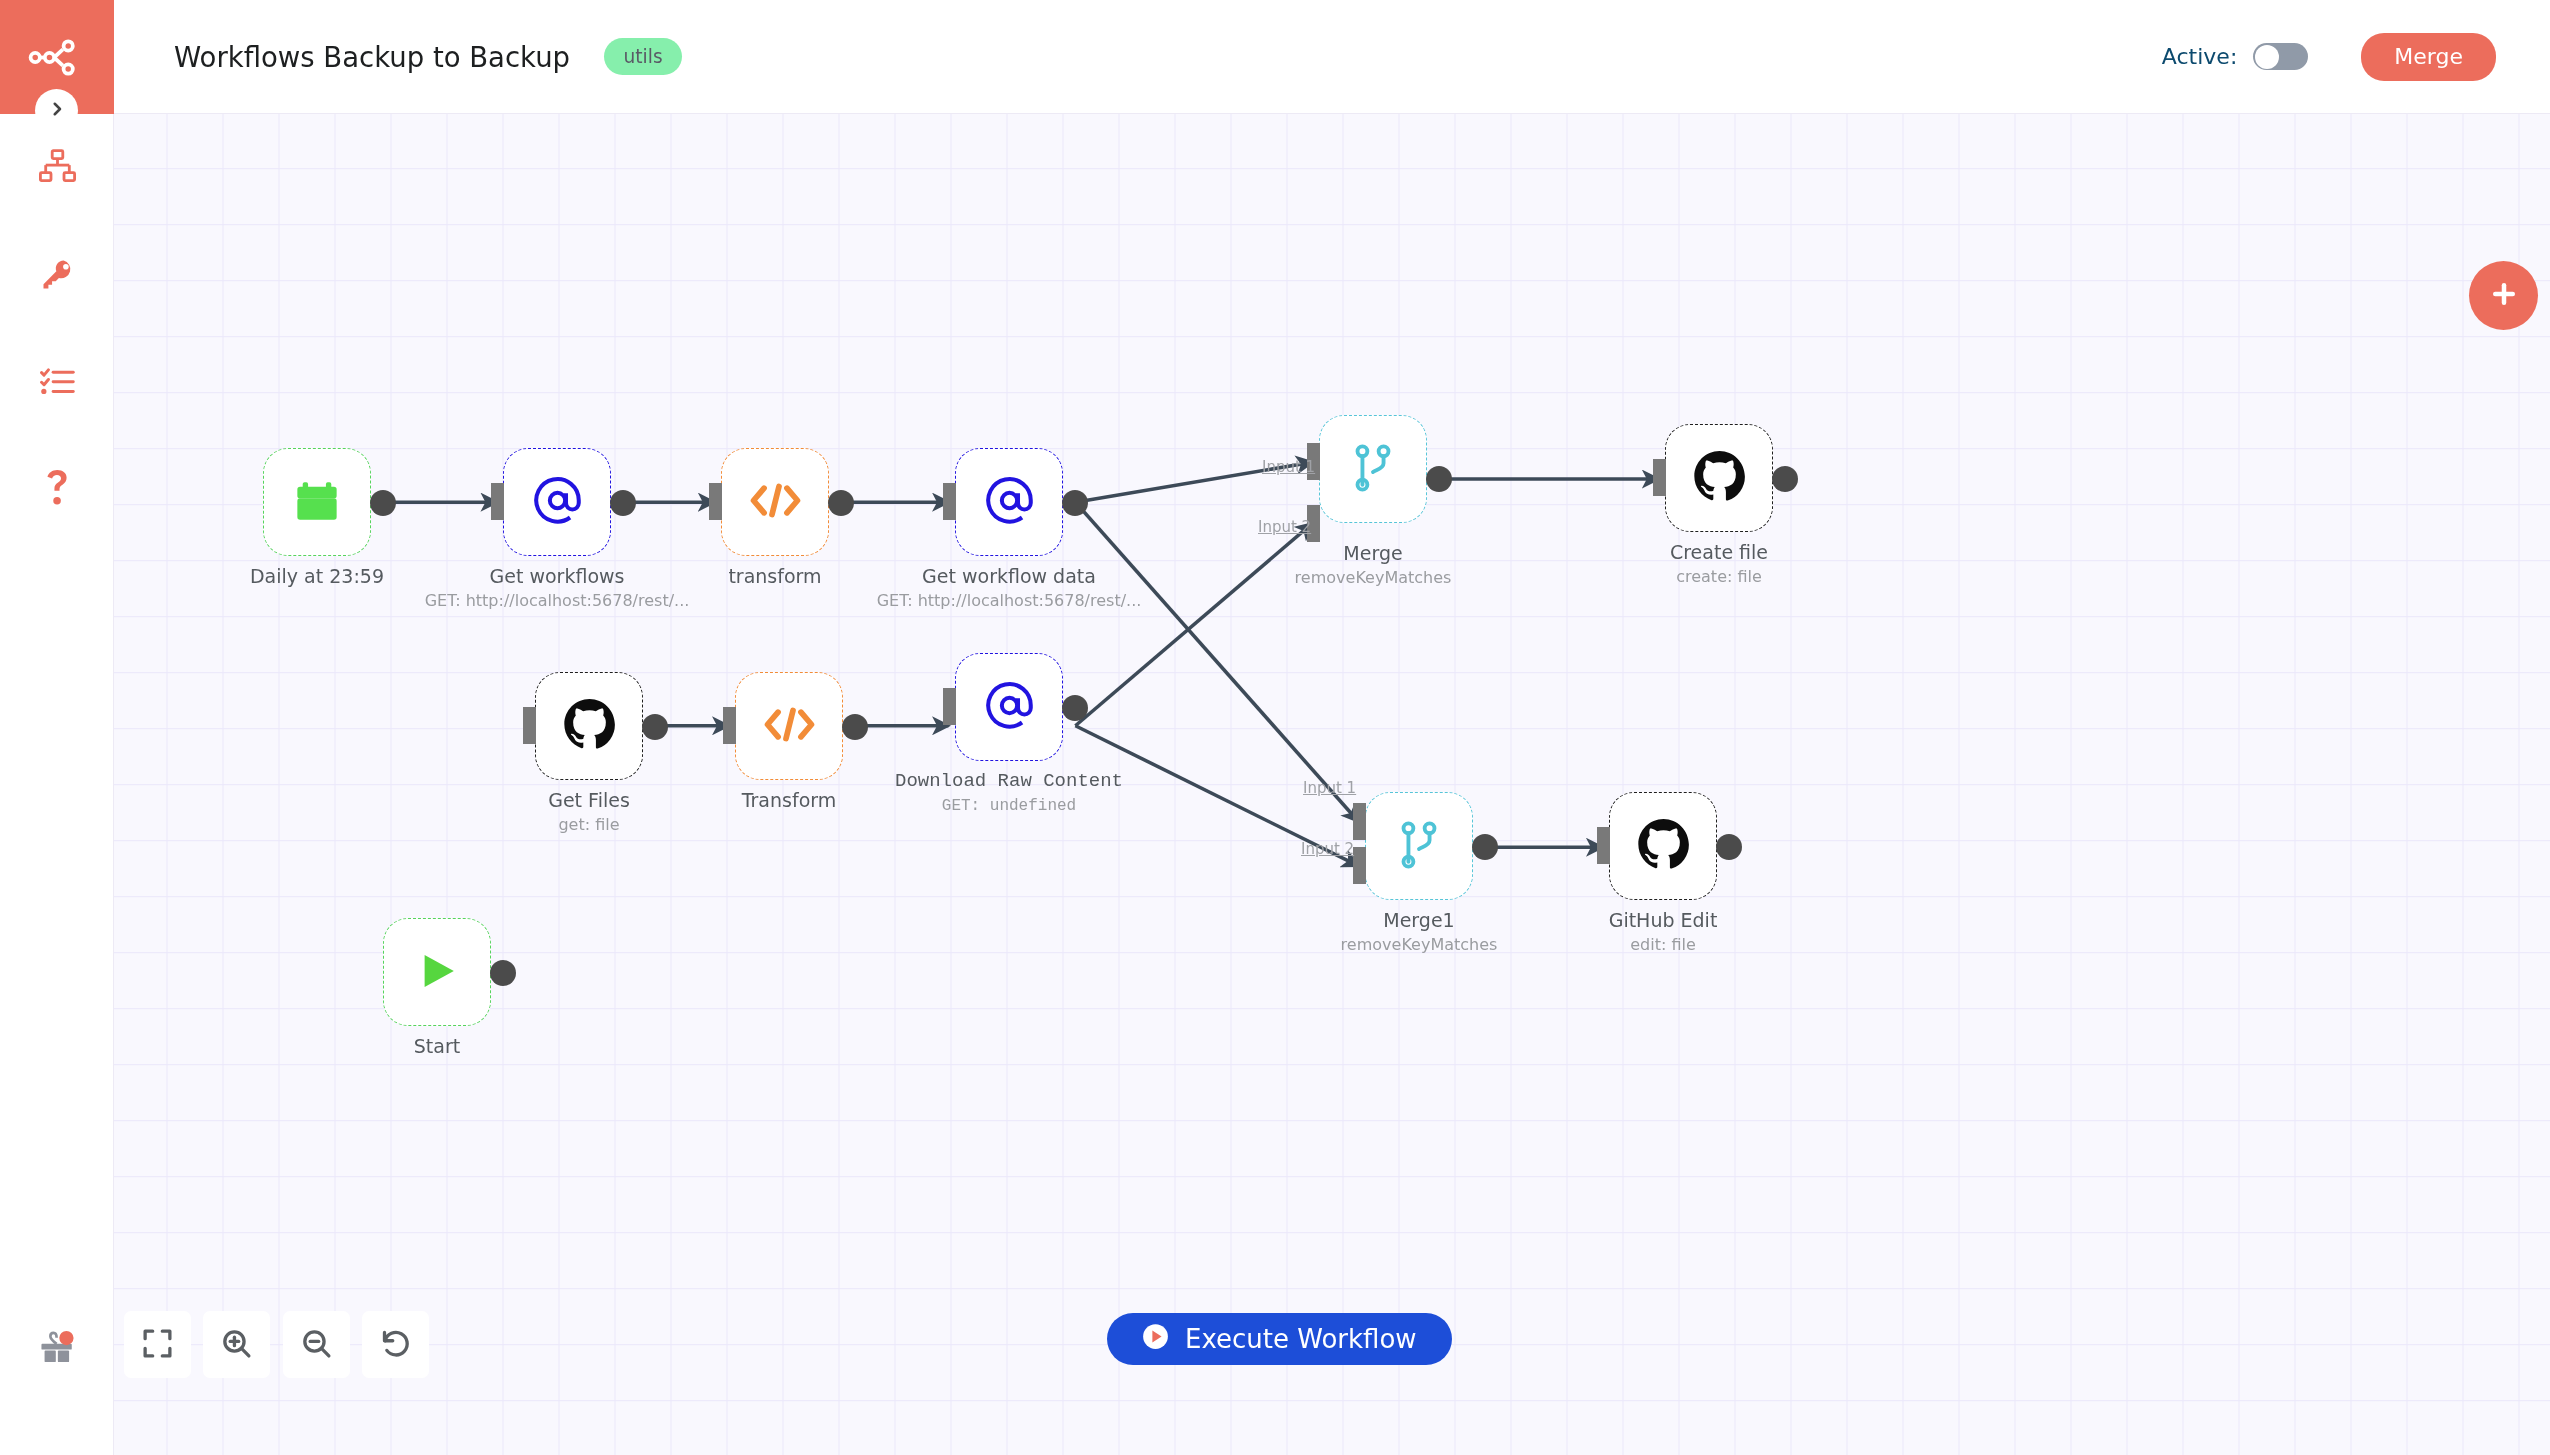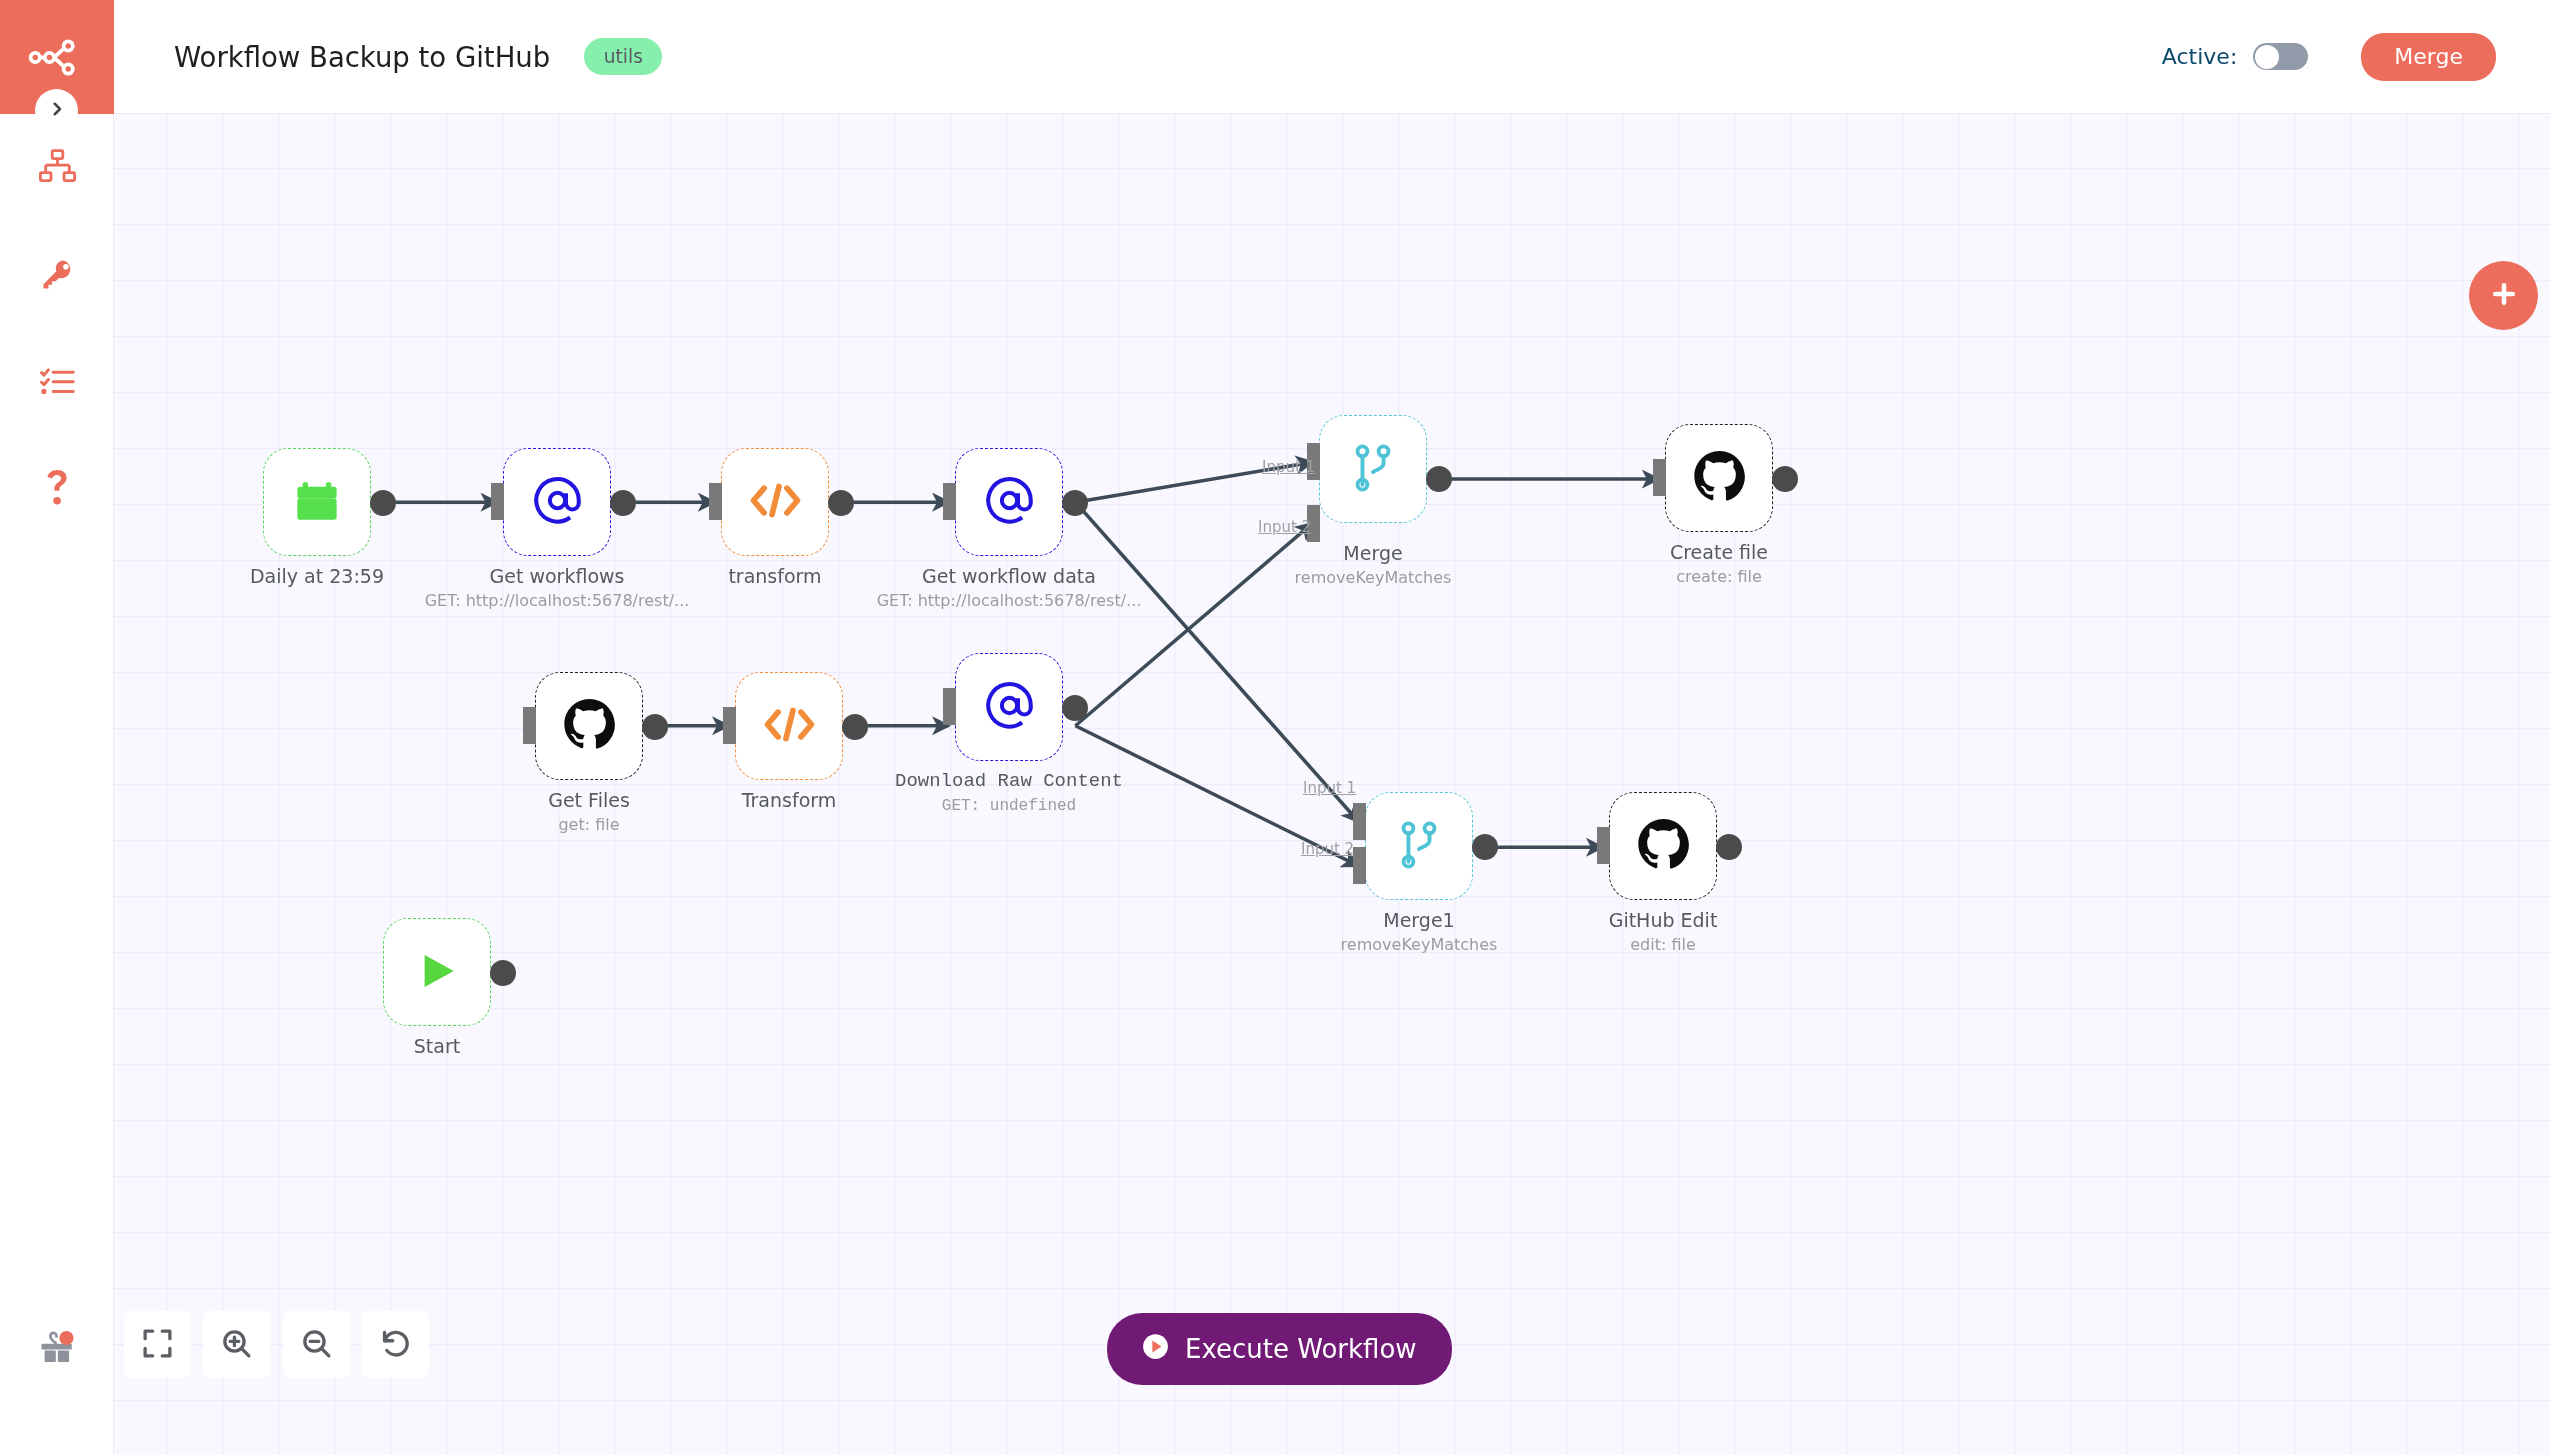--- a/index.html
+++ b/index.html
@@ -181,23 +181,23 @@
   .zoom-btn {
     width: 67px; height: 67px;
     background: #ffffff; border-radius: 7px;
     display: flex; align-items: center; justify-content: center;
     cursor: pointer; border: none;
   }
   .zoom-btn svg { width: 33px; height: 33px; }
 
   .execute-btn {
     position: absolute; left: 1107px; top: 1313px;
-    background: #701a75; color: #ffffff;
+    background: #1d4ed8; color: #ffffff;
     border: none; border-radius: 35px;
-    height: 72px; padding: 0 35px;
+    height: 52px; padding: 0 35px;
     display: flex; align-items: center; gap: 16px;
     font-size: 26px; cursor: pointer; z-index: 25;
     font-family: inherit;
   }
   .execute-btn svg { width: 27px; height: 27px; flex: none; }
 </style>
 </head>
 <body>
 
 <div class="app">
@@ -280,21 +280,21 @@
             <rect x="23.4" y="27.5" width="12.6" height="13" rx="1"></rect>
           </g>
           <path d="M22 20c-4-3-7-5.5-7-8.6 0-2.2 1.6-3.6 3.5-3.6 2.2 0 3.5 2.2 3.5 5.4" fill="none" stroke="#8e929b" stroke-width="3"></path>
           <circle cx="33" cy="13.5" r="8" fill="#ec6d5c"></circle>
         </svg>
       </span>
     </div>
   </aside>
 
   <header class="header">
-    <div class="wf-title">Workflow Backup to GitHub</div>
+    <div class="wf-title">Workflows Backup to Backup</div>
     <div class="wf-tag">utils</div>
     <div class="header-right">
       <span class="active-label">Active:</span>
       <div class="toggle">
         <div class="knob"></div>
       </div>
       <button class="save-btn">Merge</button>
     </div>
   </header>
 

